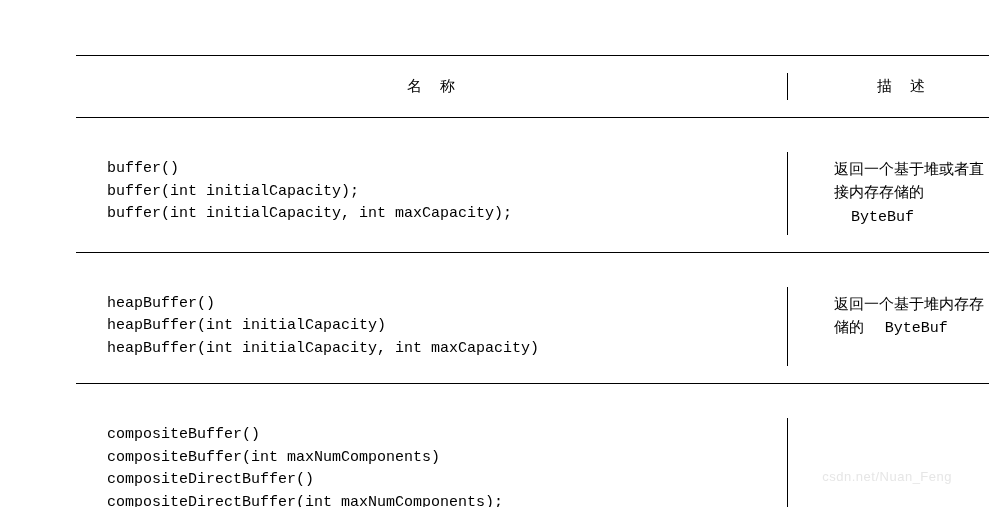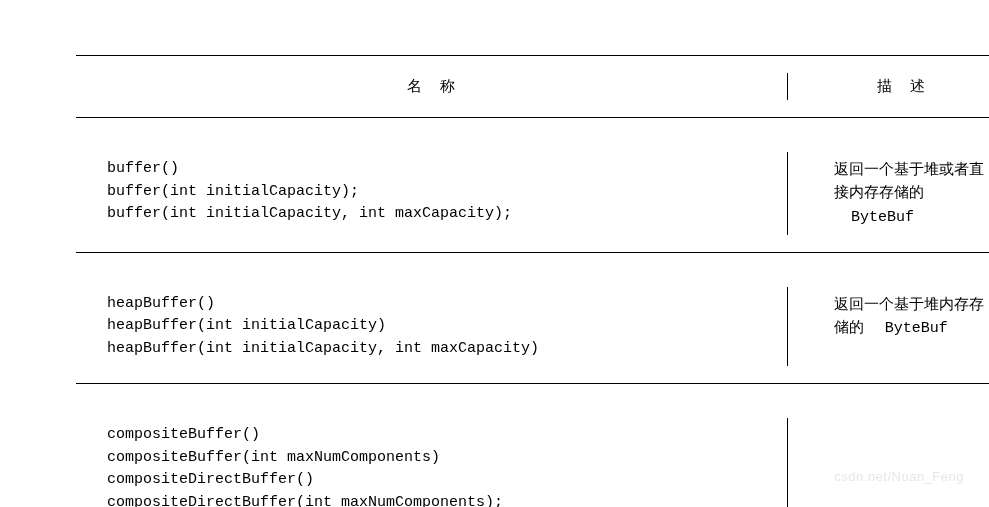--- a/index.html
+++ b/index.html
@@ -66,21 +66,21 @@
       font-family: "Courier New", monospace;
     }
     .sup {
       font-size: 10px;
       vertical-align: super;
       font-family: "SimSun", serif;
     }
     .watermark {
       position: absolute;
       bottom: 6px;
-      right: 8px;
+      right: 20px;
       color: #e6e6e6;
       font-size: 13px;
       font-family: Arial, sans-serif;
       letter-spacing: 0.5px;
       pointer-events: none;
     }
   </style>
 </head>
 <body>
 

